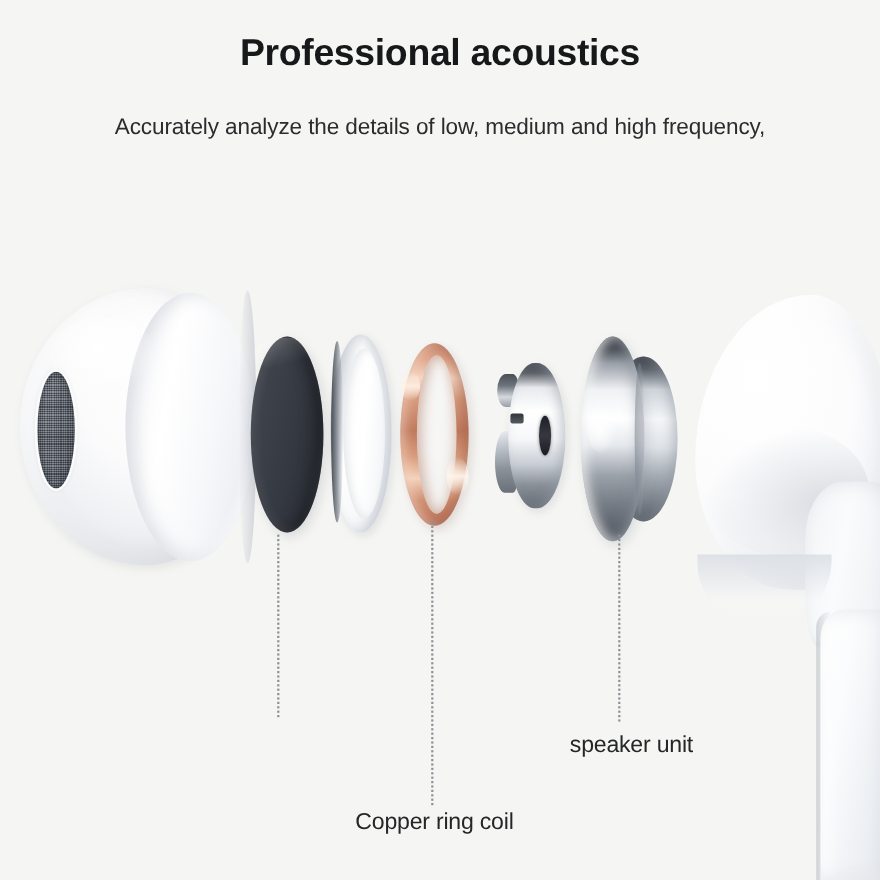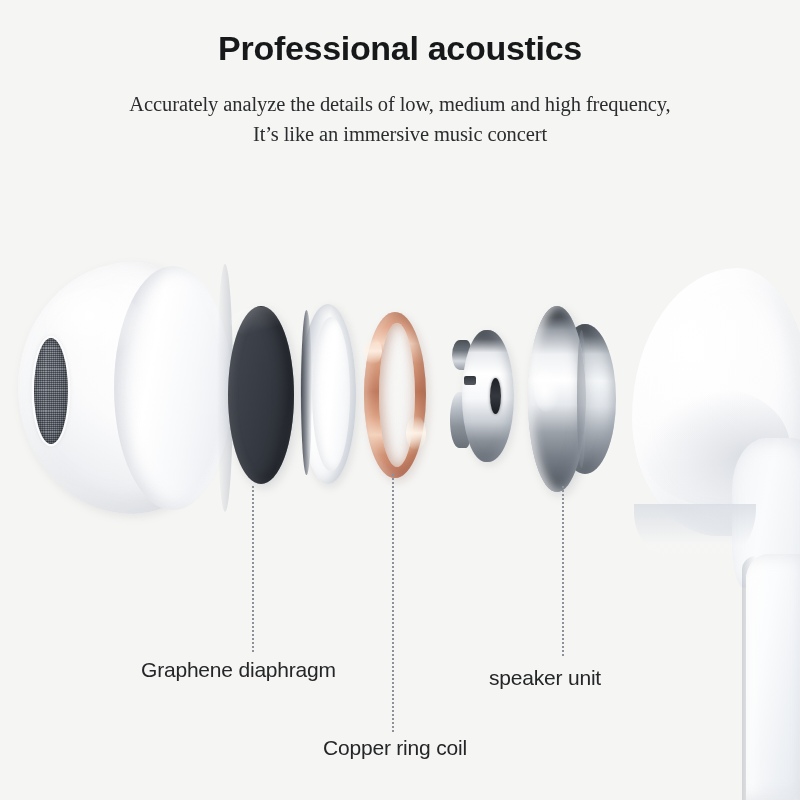--- a/index.html
+++ b/index.html
@@ -20,21 +20,21 @@
     letter-spacing:-0.3px;
     color:#16181a;
     line-height:1.32;
   }
   .subtitle-line {
     font-size:20.5px;
     color:#2a2c2e;
     line-height:1.47;
     letter-spacing:-0.1px;
   }
-  .sub-wrap { margin-top:18px;font-family:Liberation Serif, serif; }
+  .sub-wrap { margin-top:30px; }
 
   
   .stage { position:absolute; left:0; top:0; width:800px; height:800px; }
   .part { position:absolute; }
 
   
   .shell { left:18px; top:262px; width:212px; height:252px; }
   .shell-dome {
     position:absolute; left:0; top:0; width:212px; height:252px;
     background:
@@ -253,32 +253,31 @@
   
   .callout {
     position:absolute;
     font-size:21px;
     color:#242628;
     letter-spacing:-0.2px;
     white-space:nowrap;
   }
   .label-graphene { left:141px; top:658px; }
   .label-copper   { left:305px; top:736px;margin-left:18px; }
-  .label-speaker  { left:489px; top:666px; }
+  .label-speaker  { left:518px; top:666px; }
 </style>
 </head>
 <body>
 
 <div class="headings">
   <div style="padding-top:26px;">
     <div class="title-line">Professional acoustics</div>
   </div>
   <div class="sub-wrap">
     <div class="subtitle-line">Accurately analyze the details of low, medium and high frequency,</div>
-    <div class="subtitle-line">It’s like an immersive music concert</div>
   </div>
 </div>
 
 <div class="stage">
 
   <div class="part shell">
     <div class="shell-dome"></div>
     <div class="shell-rim"></div>
     <div class="shell-rim-edge"></div>
     <div class="shell-hi"></div>
@@ -324,17 +323,16 @@
     <div class="ep-neck"></div>
     <div class="ep-underlip"></div>
     <div class="ep-stem-edge"></div>
     <div class="ep-stem"></div>
   </div>
 
   <div class="leader leader-graphene"></div>
   <div class="leader leader-copper"></div>
   <div class="leader leader-speaker"></div>
 
-  <div class="callout label-graphene">Graphene diaphragm</div>
   <div class="callout label-copper">Copper ring coil</div>
   <div class="callout label-speaker">speaker unit</div>
 
 </div>
 
 </body></html>

